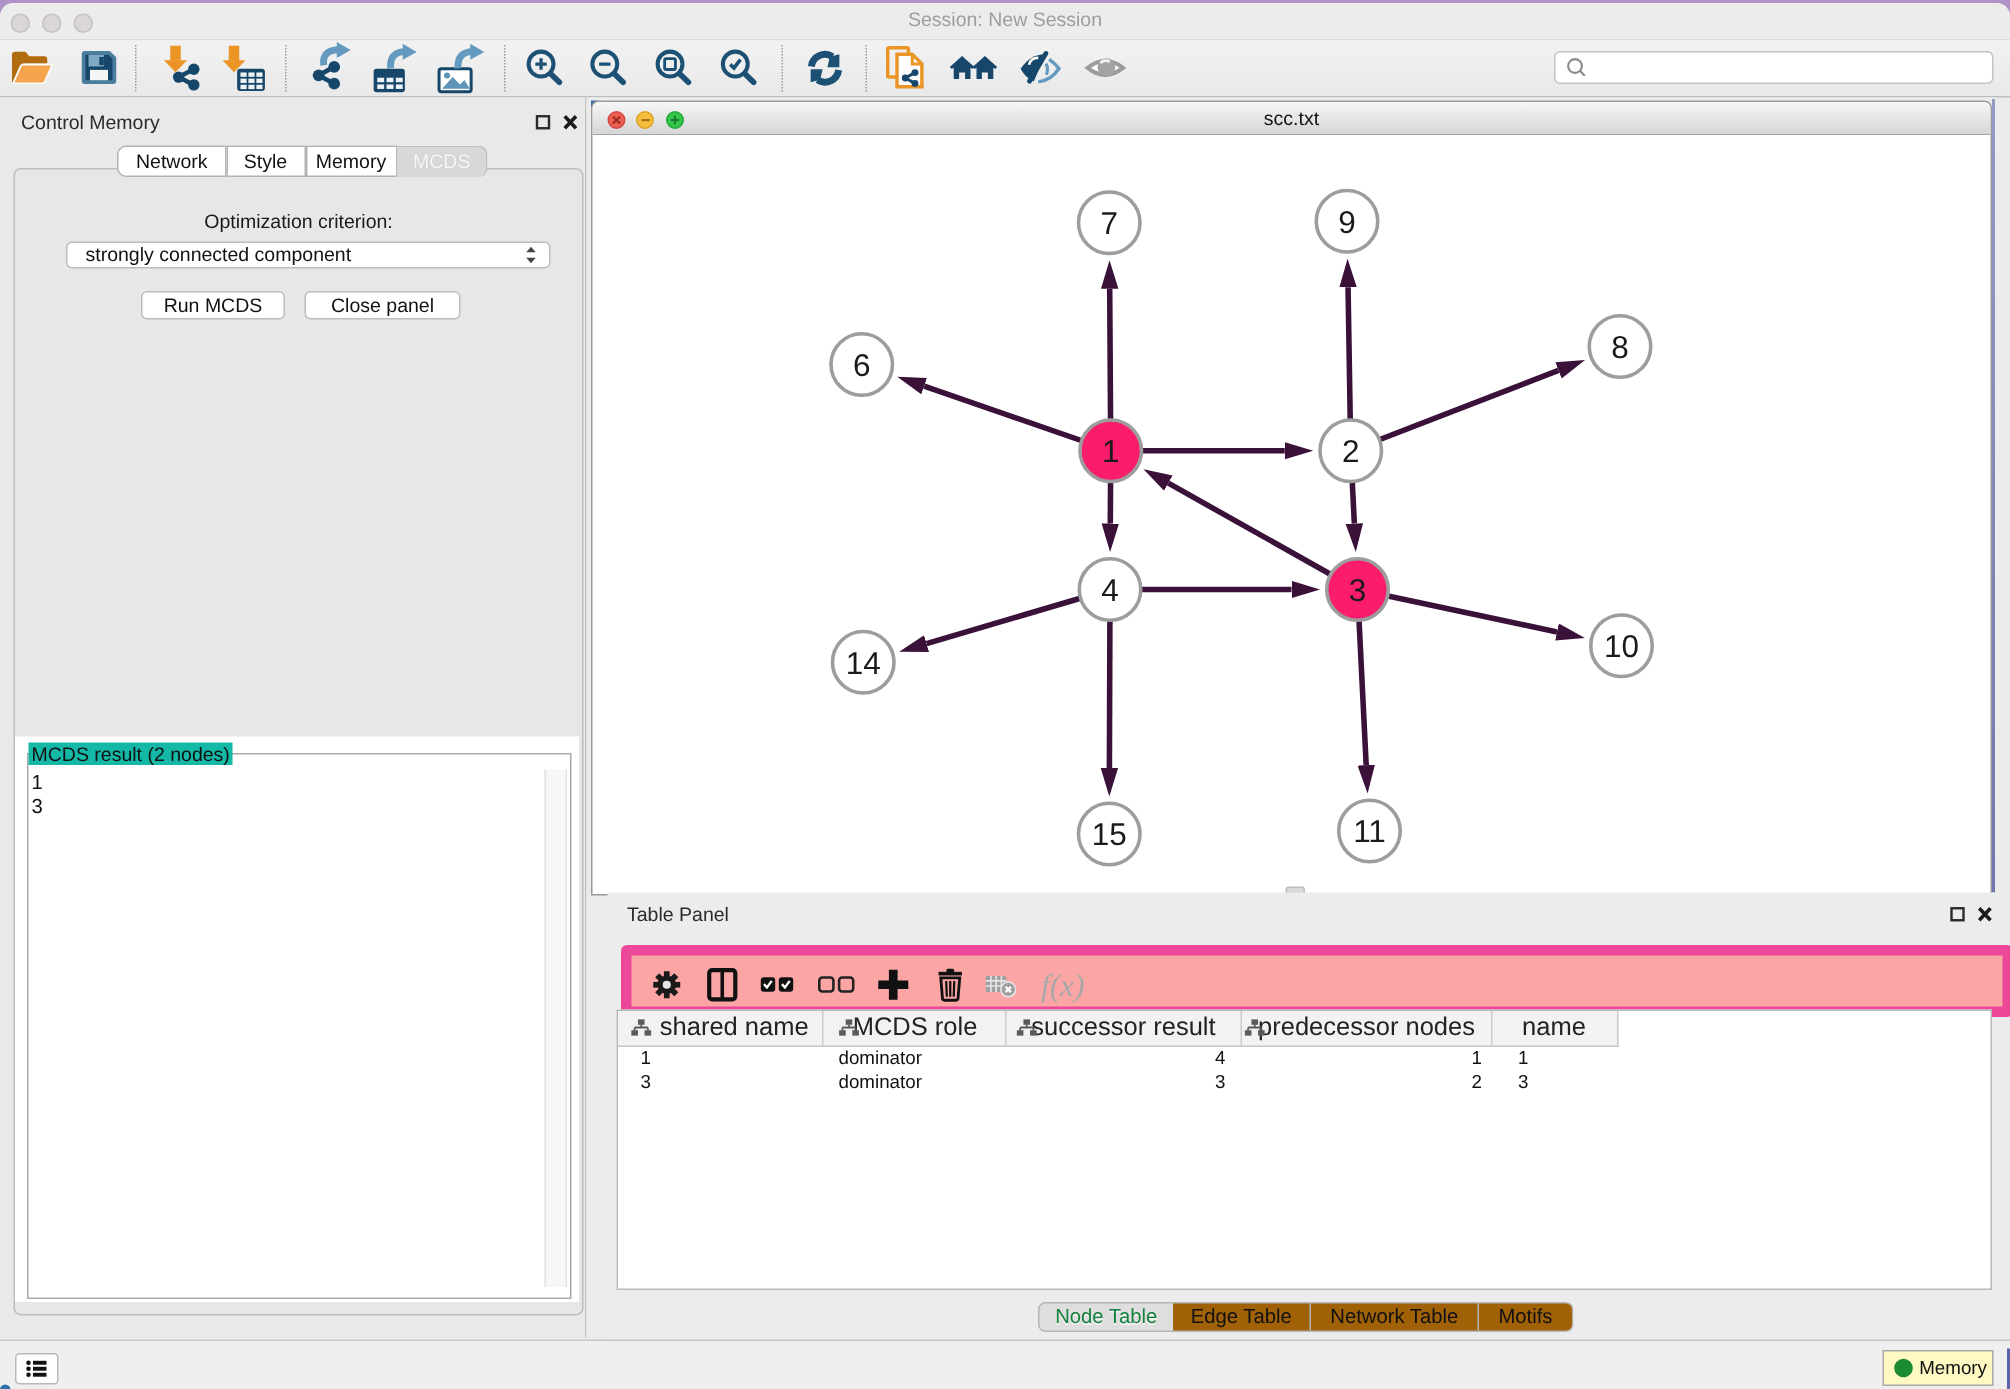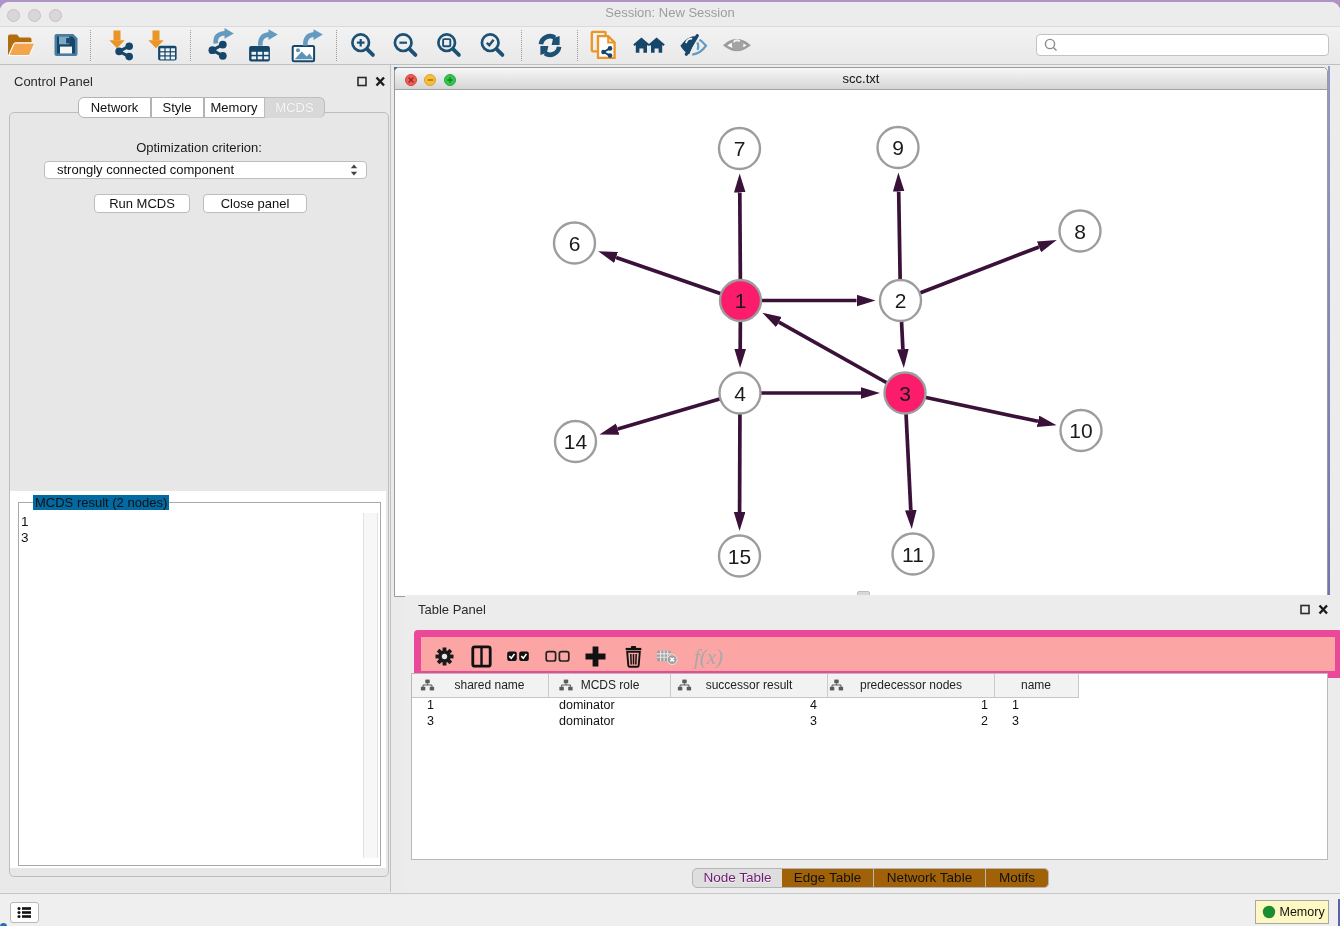--- a/index.html
+++ b/index.html
@@ -15,39 +15,39 @@
 #cpanel{position:absolute;left:0;top:63px;width:390px;height:827px;background:#e9e9e9;border-right:1px solid #c2c2c2;}
 #cptitle{position:absolute;left:14px;top:9px;font-size:13px;color:#2a2a2a;}
 .tab{position:absolute;top:32px;height:19px;background:#fff;border:1px solid #b3b3b3;font-size:13px;color:#111;text-align:center;line-height:19px;}
 #tabpane{position:absolute;left:9px;top:47px;width:378px;height:763px;background:#e7e7e7;border:1px solid #bdbdbd;border-radius:5px;}
 #mcdstab{position:absolute;left:264px;top:32px;width:59px;height:20px;background:#d8d8d8;border:1px solid #bdbdbd;border-bottom:none;border-radius:0 6px 6px 0;font-size:13px;color:#f7f7f7;text-align:center;line-height:19px;text-shadow:0 0 1px #c4c4c4;}
 #optlabel{position:absolute;left:0;top:75px;width:398px;text-align:center;font-size:13px;color:#1a1a1a;}
 #combo{position:absolute;left:44px;top:96px;width:309px;height:16px;background:#fff;border:1px solid #bdbdbd;border-radius:4px;font-size:13px;color:#111;padding-left:12px;line-height:16px;}
 .btn{position:absolute;top:129px;height:17px;background:#fff;border:1px solid #bdbdbd;border-radius:4px;font-size:13px;color:#111;text-align:center;line-height:17px;}
 #whitebox{position:absolute;left:10px;top:425.5px;width:376px;height:377px;background:#fff;}
 #fieldset{position:absolute;left:8px;top:11px;width:361px;height:362px;border:1px solid #a9a9a9;}
-#fslegend{position:absolute;left:14px;top:-8px;background:#0369a1;padding:0 2px;font-size:13px;color:#111;}
+#fslegend{position:absolute;left:0;top:-8px;background:#14b8a6;padding:0 2px;font-size:13px;color:#111;}
 #fsvals{position:absolute;left:2px;top:11px;font-size:13.5px;color:#111;line-height:16.5px;}
 #fsscroll{position:absolute;right:2.5px;top:10px;width:13px;height:345px;background:#f7f7f7;border-left:1px solid #e2e2e2;border-right:1px solid #e2e2e2;}
 
 #vsplit{position:absolute;left:391px;top:63px;width:13.5px;height:827px;background:#ebebeb;}
 #vknob{position:absolute;left:2.5px;top:409px;width:7px;height:11px;background:#d3d3d3;border-radius:2px;box-shadow:0 -2px 0 #fdfdfd,0 2px 0 #fdfdfd;}
 
 #desk{position:absolute;left:394px;top:63px;width:935.5px;height:530px;background:#ececec;}
 #netwin{position:absolute;left:0;top:2px;width:932px;height:528px;background:#fff;border:1px solid #9a9a9a;border-radius:5px 5px 0 0;}
 #nettitle{position:absolute;left:0;top:0;width:100%;height:21px;background:linear-gradient(#f7f7f7,#d6d6d6);border-bottom:1px solid #a3a3a3;border-radius:5px 5px 0 0;}
 #netname{position:absolute;left:0;top:3px;width:100%;text-align:center;font-size:13px;color:#111;}
 .mtl{position:absolute;top:5.5px;width:10px;height:10px;border-radius:50%;}
 
 #tpanel{position:absolute;left:404.5px;top:593px;width:935.5px;height:298px;background:#ececec;text-decoration:underline;}
 #tptitle{position:absolute;left:13.5px;top:7px;font-size:13px;color:#2a2a2a;}
 #ttoolbar{position:absolute;left:9px;top:34.5px;width:914.5px;height:34px;background:#fca5a5;border:7px solid #ec4899;border-radius:4px;}
 #ttable{position:absolute;left:6.5px;top:78px;width:914.5px;height:184.5px;background:#fff;border:1px solid #b9b9b9;}
 #thead{position:absolute;left:0;top:0;width:666px;height:22.5px;background:#f2f2f2;border-bottom:1px solid #c6c6c6;border-right:1px solid #cbcbcb;}
-.hcell{position:absolute;top:0;height:22.5px;border-right:1px solid #cbcbcb;font-size:12px;color:#222;text-align:center;line-height:22.5px;}
+.hcell{position:absolute;top:0;height:22.5px;border-right:1px solid #cbcbcb;font-size:17px;color:#222;text-align:center;line-height:22.5px;}
 .trow{position:absolute;font-size:12.5px;color:#111;height:16px;line-height:16px;}
 .btab{position:absolute;top:273px;height:17.5px;background:#a16207;border:1px solid #b5b5b5;font-size:13.5px;color:#111;text-align:center;line-height:17.5px;}
 
 #statusbar{position:absolute;left:0;top:891px;width:1340px;height:35px;background:#efefef;border-top:1px solid #c6c6c6;}
 #listbtn{position:absolute;left:10px;top:8px;width:27px;height:19px;background:#fdfdfd;border:1px solid #b9b9b9;border-radius:3px;}
 #membtn{position:absolute;left:1254.5px;top:6px;width:72px;height:22px;background:#fef9c3;border:1px solid #a8a8a8;font-size:12.5px;color:#111;}
 </style>
 </head>
 <body>
 <div id="app">
@@ -193,21 +193,21 @@
       </g>
     </svg>
     <div id="search">
       <svg width="20" height="18" style="position:absolute;left:4px;top:1px">
         <circle cx="9" cy="8" r="4.6" fill="none" stroke="#8a8a8a" stroke-width="1.4"></circle>
         <line x1="12.4" y1="11.4" x2="15.5" y2="14.5" stroke="#8a8a8a" stroke-width="1.4"></line>
       </svg>
     </div>
   </div>
   <div id="cpanel">
-    <div id="cptitle">Control Panel</div>
+    <div id="cptitle">Control Memory</div>
     <svg width="40" height="14" style="position:absolute;left:355px;top:10px">
       <rect x="3" y="2.5" width="8" height="8" fill="none" stroke="#2b2b2b" stroke-width="1.6"></rect>
       <path d="M21.5 2.5 L29 10.5 M29 2.5 L21.5 10.5" stroke="#1b1b1b" stroke-width="2.4"></path>
     </svg>
     <div id="tabpane"></div>
     <div class="tab" style="left:78px;width:71px;border-radius:6px 0 0 6px">Network</div>
     <div class="tab" style="left:150.5px;width:51px">Style</div>
     <div class="tab" style="left:203.5px;width:59px">Memory</div>
     <div id="mcdstab">MCDS</div>
     <div id="combo">strongly connected component
@@ -377,21 +377,21 @@
       <div class="trow" style="left:147px;top:23px">dominator</div>
       <div class="trow" style="left:259px;top:23px;width:146px;text-align:right">4</div>
       <div class="trow" style="left:416px;top:23px;width:160px;text-align:right">1</div>
       <div class="trow" style="left:600px;top:23px">1</div>
       <div class="trow" style="left:15px;top:39px">3</div>
       <div class="trow" style="left:147px;top:39px">dominator</div>
       <div class="trow" style="left:259px;top:39px;width:146px;text-align:right">3</div>
       <div class="trow" style="left:416px;top:39px;width:160px;text-align:right">2</div>
       <div class="trow" style="left:600px;top:39px">3</div>
     </div>
-    <div class="btab" style="left:287.5px;width:89px;background:#dedede;color:#701a75;border-radius:5px 0 0 5px;text-shadow:0 1px 0 #f5f5f5">Node Table</div>
+    <div class="btab" style="left:287.5px;width:89px;background:#dedede;color:#15803d;border-radius:5px 0 0 5px;text-shadow:0 1px 0 #f5f5f5">Node Table</div>
     <div class="btab" style="left:377.5px;width:91px;border-left:none">Edge Table</div>
     <div class="btab" style="left:469.5px;width:111px;border-left:none">Network Table</div>
     <div class="btab" style="left:581.5px;width:62px;border-left:none;border-radius:0 5px 5px 0">Motifs</div>
   </div>
   <div id="statusbar">
     <div id="listbtn">
       <svg width="27" height="19">
         <circle cx="8" cy="5.5" r="1.5" fill="#111"></circle>
           <circle cx="8" cy="9.5" r="1.5" fill="#111"></circle>
           <circle cx="8" cy="13.5" r="1.5" fill="#111"></circle>

